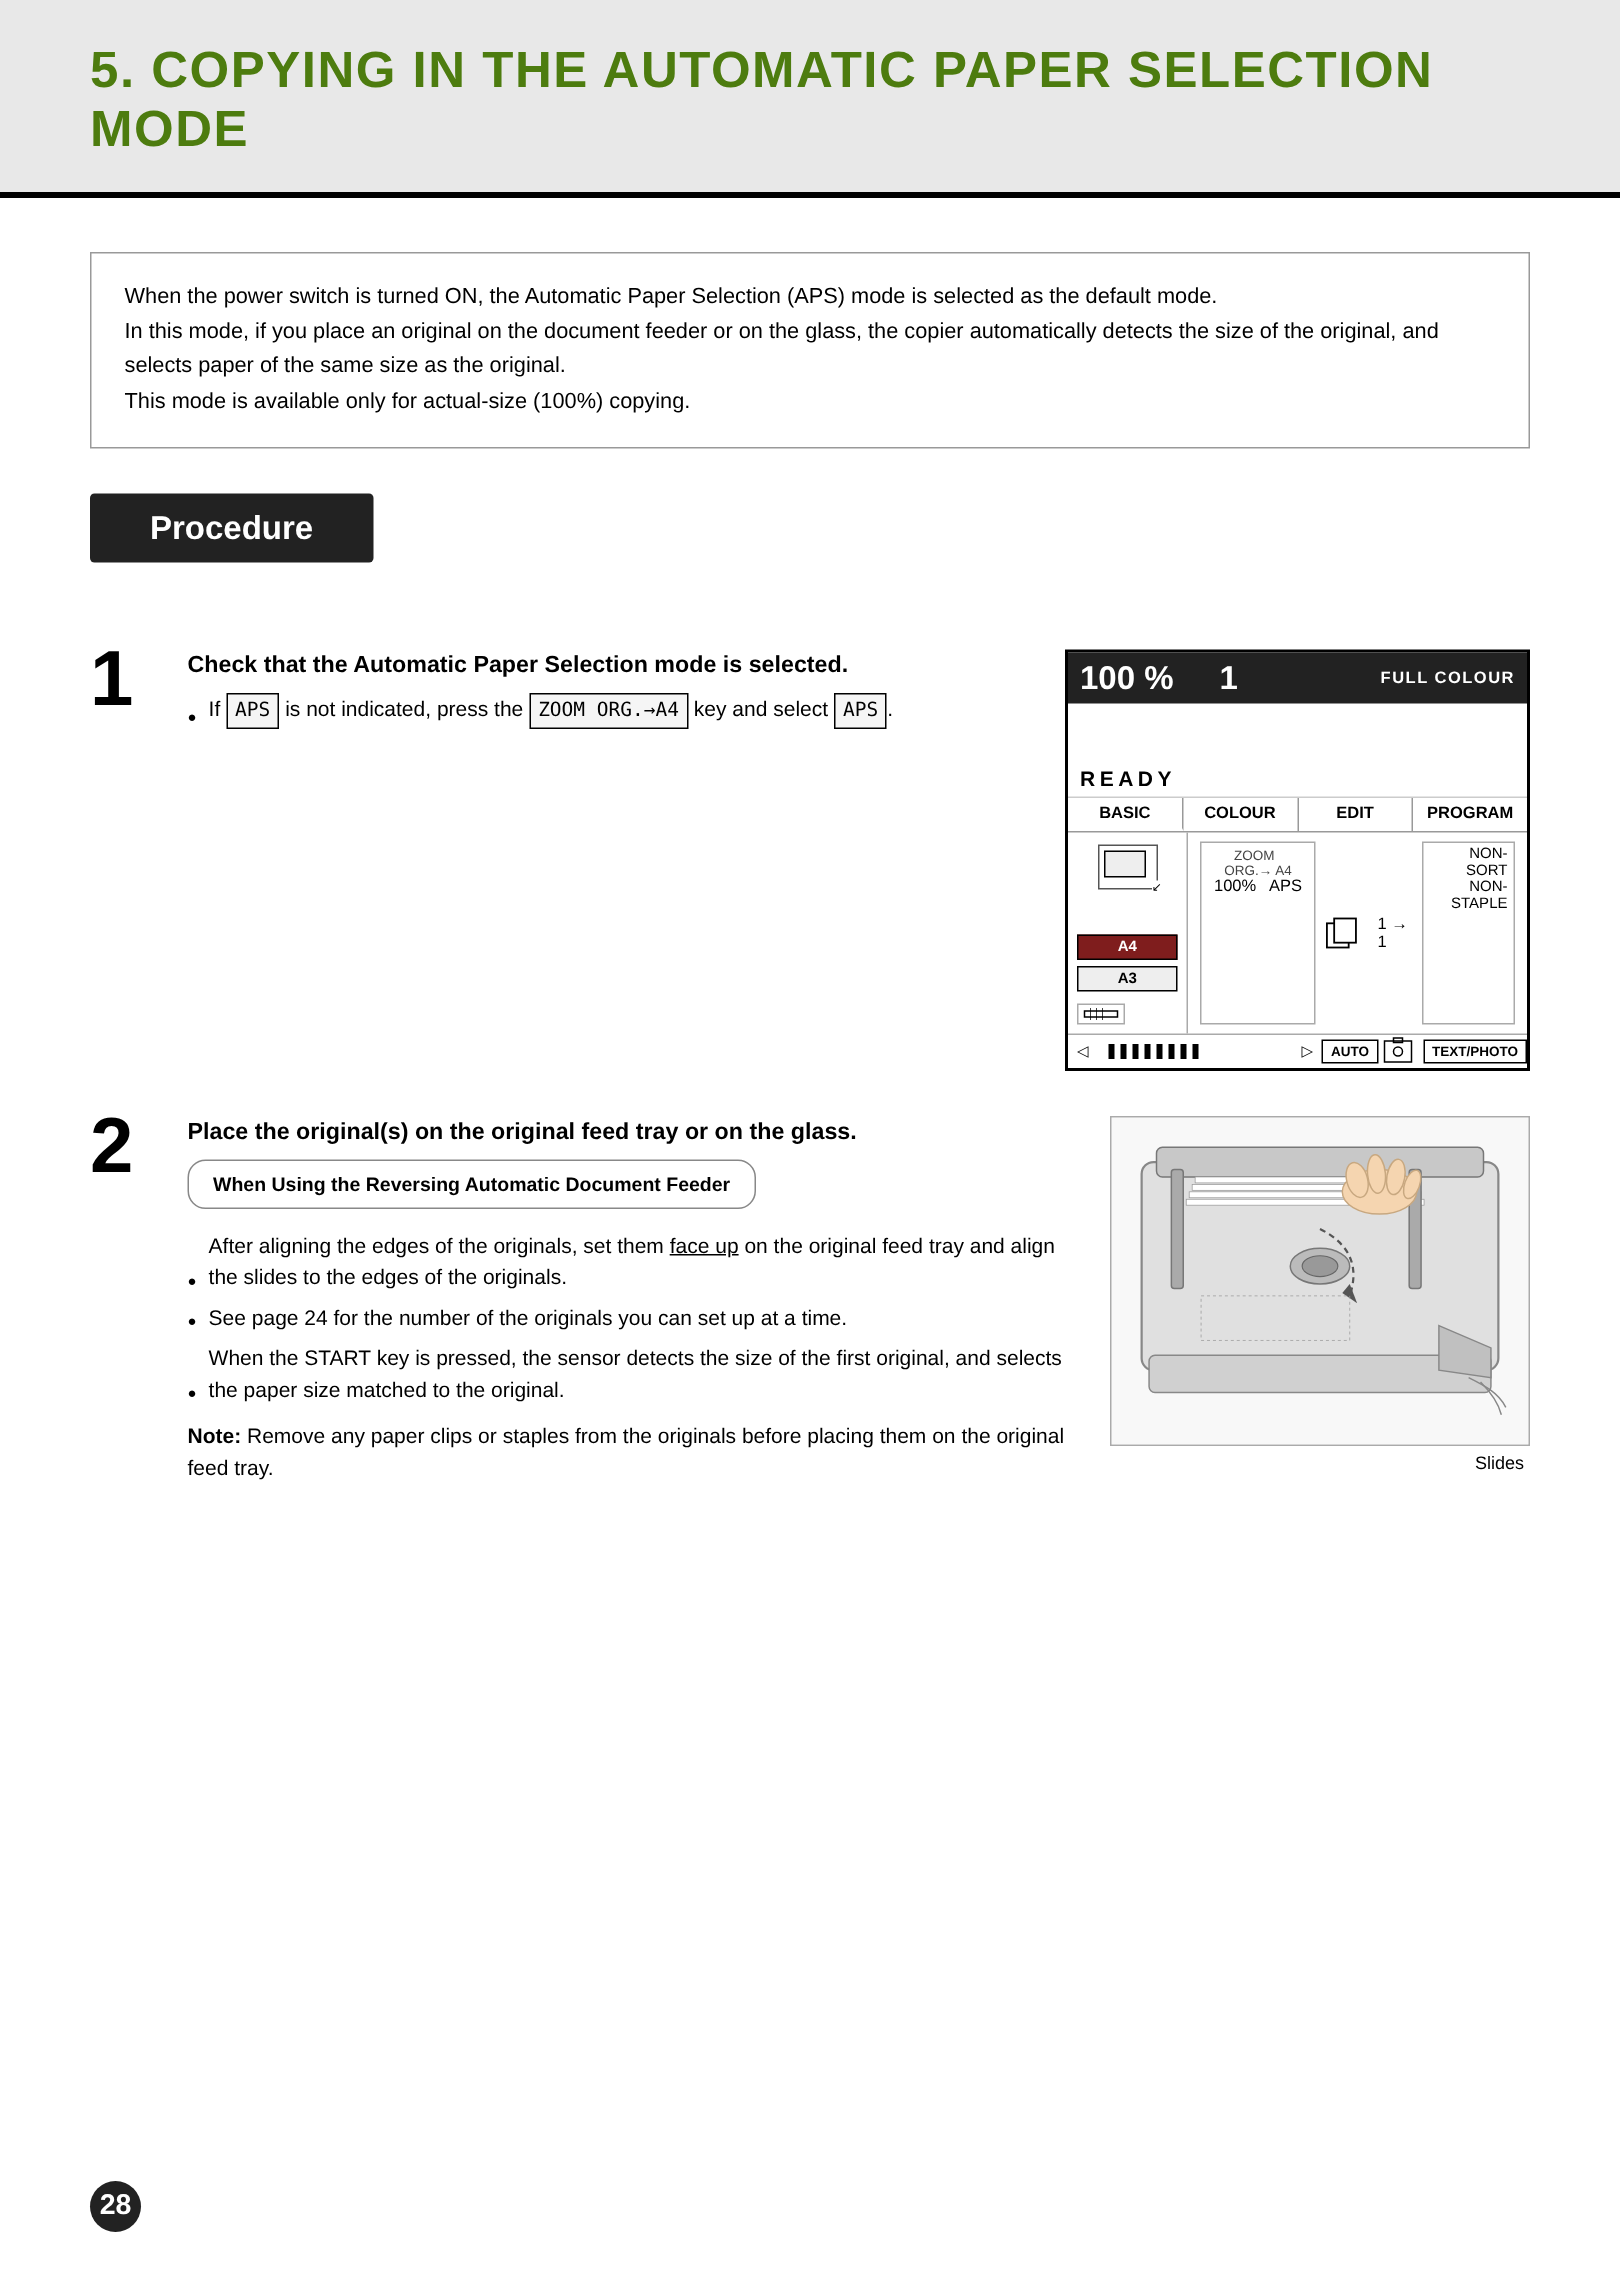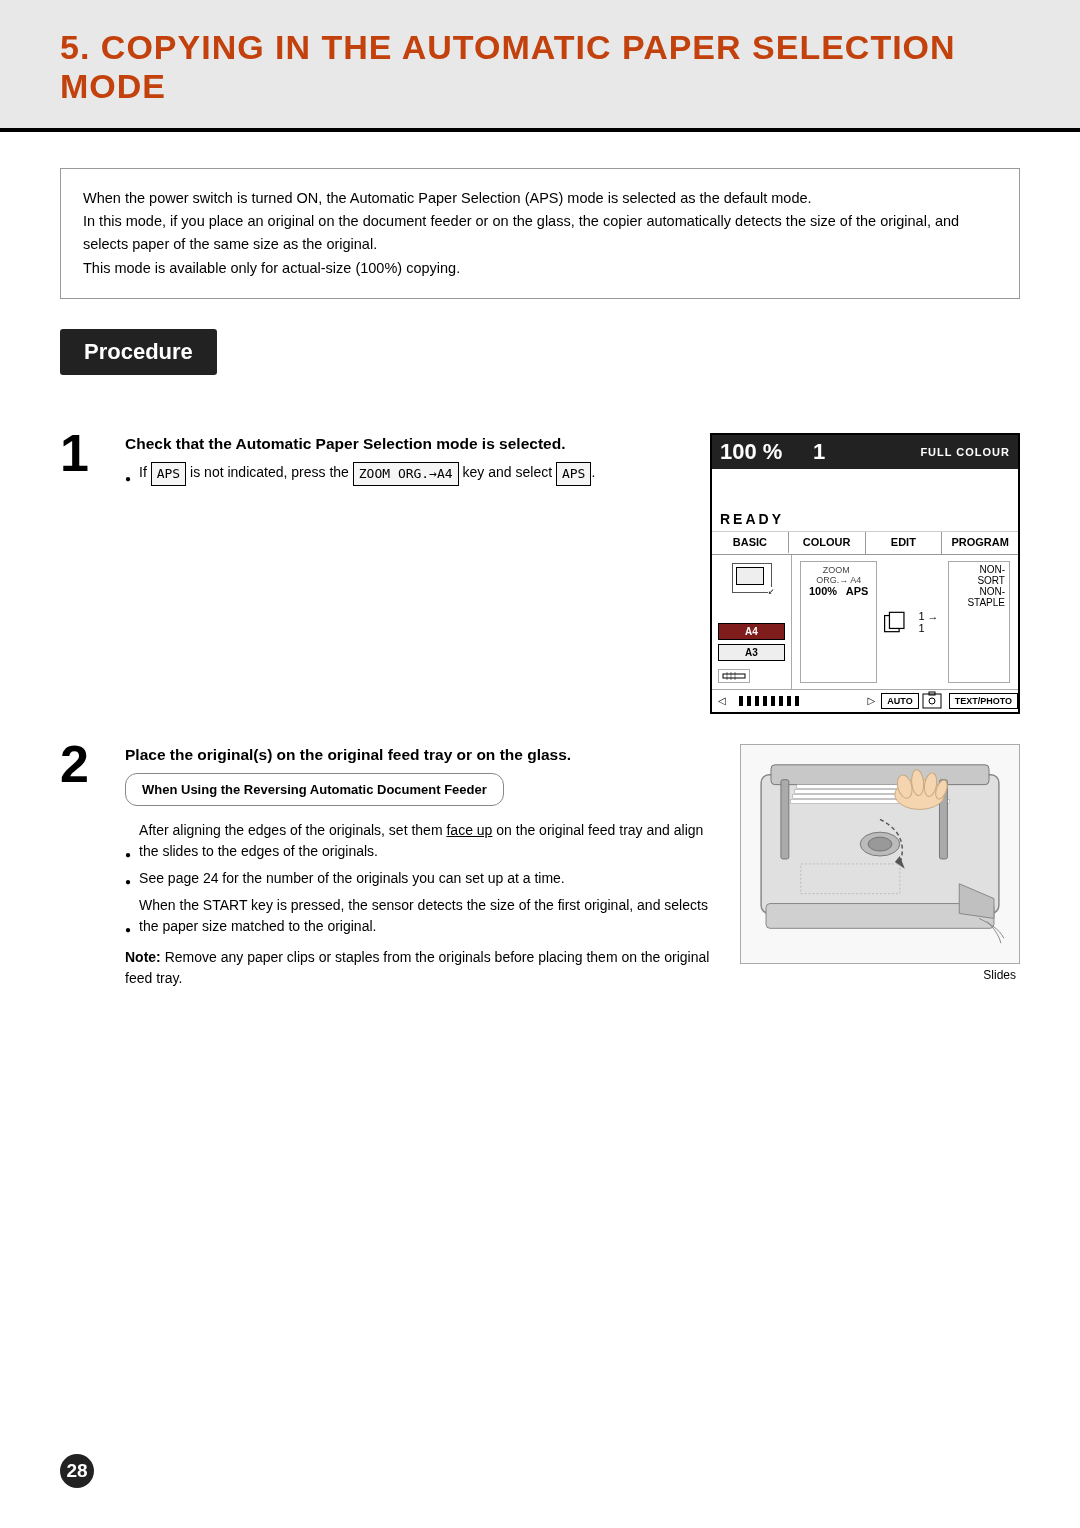--- a/index.html
+++ b/index.html
@@ -26,39 +26,39 @@
       margin: 0 -60px;
       padding: 28px 60px 22px 60px;
       margin-bottom: 36px;
       border-bottom: 4px solid #000;
     }
     .chapter-title {
       font-size: 34px;
       font-weight: 900;
       letter-spacing: 1px;
       text-transform: uppercase;
-      color: #c2410c;
+      color: #4d7c0f;
     }
 
     
     .intro-box {
       border: 1.5px solid #999;
       padding: 18px 22px;
       margin-bottom: 30px;
       line-height: 1.6;
       font-size: 14.5px;
     }
 
     
     .procedure-heading {
       background: #222;
       color: #fff;
       font-size: 22px;
       font-weight: bold;
-      padding: 10px 24px;
+      padding: 10px 40px;
       margin-bottom: 30px;
       display: inline-block;
       border-radius: 3px;
     }
 
     
     .step {
       display: flex;
       margin-bottom: 30px;
       align-items: flex-start;
@@ -400,21 +400,21 @@
                         <rect x="1" y="3" width="22" height="4" fill="none" stroke="#000" stroke-width="1"></rect>
                         <line x1="5" y1="1" x2="5" y2="9" stroke="#000" stroke-width="0.5"></line>
                         <line x1="9" y1="1" x2="9" y2="9" stroke="#000" stroke-width="0.5"></line>
                         <line x1="13" y1="1" x2="13" y2="9" stroke="#000" stroke-width="0.5"></line>
                       </svg>
                   </div>
                 </div>
                 <div class="display-right-panel">
                   <div class="display-zoom-info">
                     <div style="font-size:9px; color:#444; text-transform:uppercase;">ZOOM &nbsp; ORG.→ A4</div>
-                    <div style="font-size:11px; font-weight:bold;">100% &nbsp; APS</div>
+                    <div style="font-size:11px; font-weight:normal;">100% &nbsp; APS</div>
                   </div>
                   <div style="display:flex; align-items:center; gap:6px;">
 
                     <svg width="36" height="28" viewBox="0 0 36 28">
                       <rect x="2" y="6" width="18" height="20" fill="none" stroke="#000" stroke-width="1.5"></rect>
                       <rect x="8" y="2" width="18" height="20" fill="white" stroke="#000" stroke-width="1.5"></rect>
                     </svg>
                     <div style="font-size:11px;">1 → 1</div>
                   </div>
                   <div class="display-sort-info">

